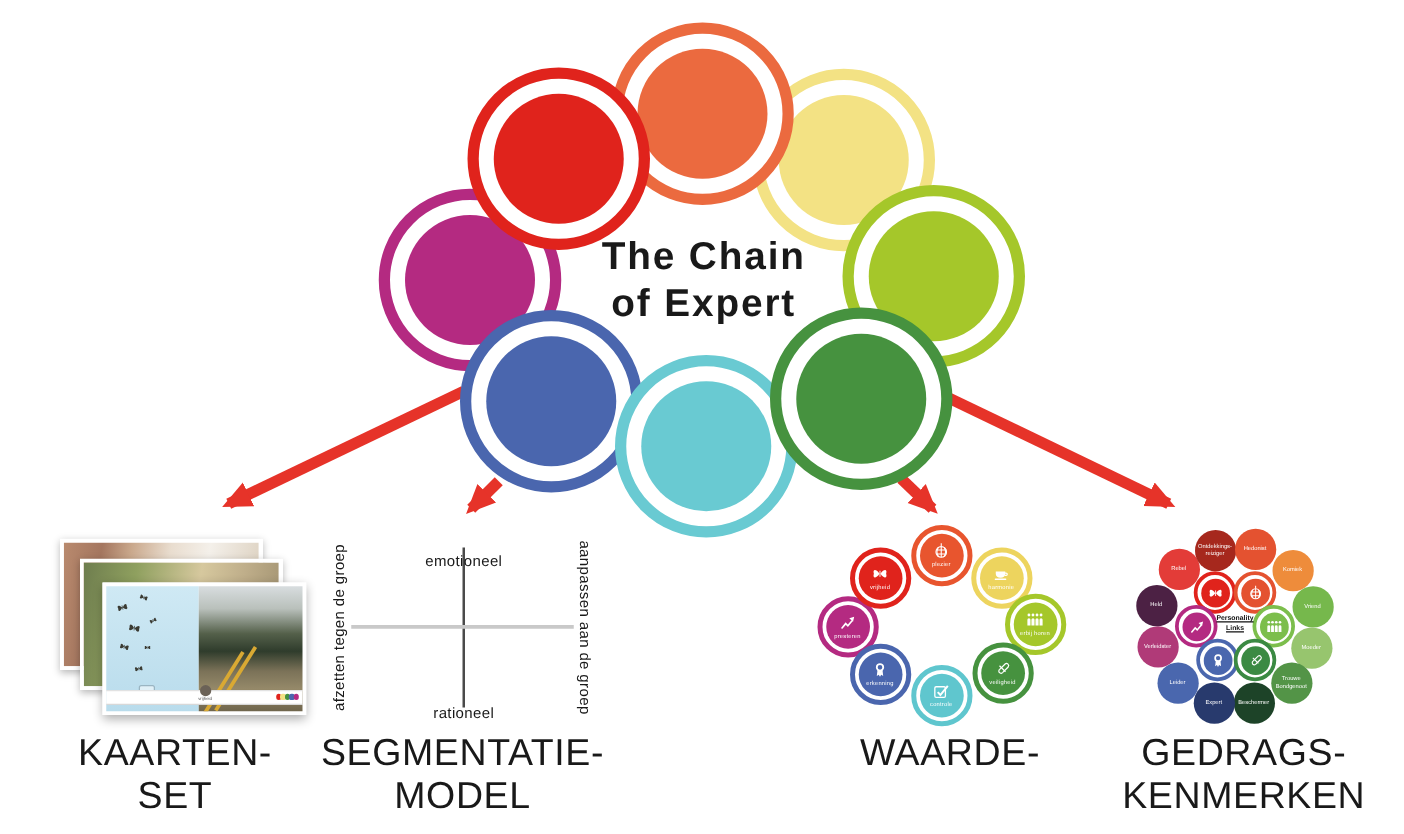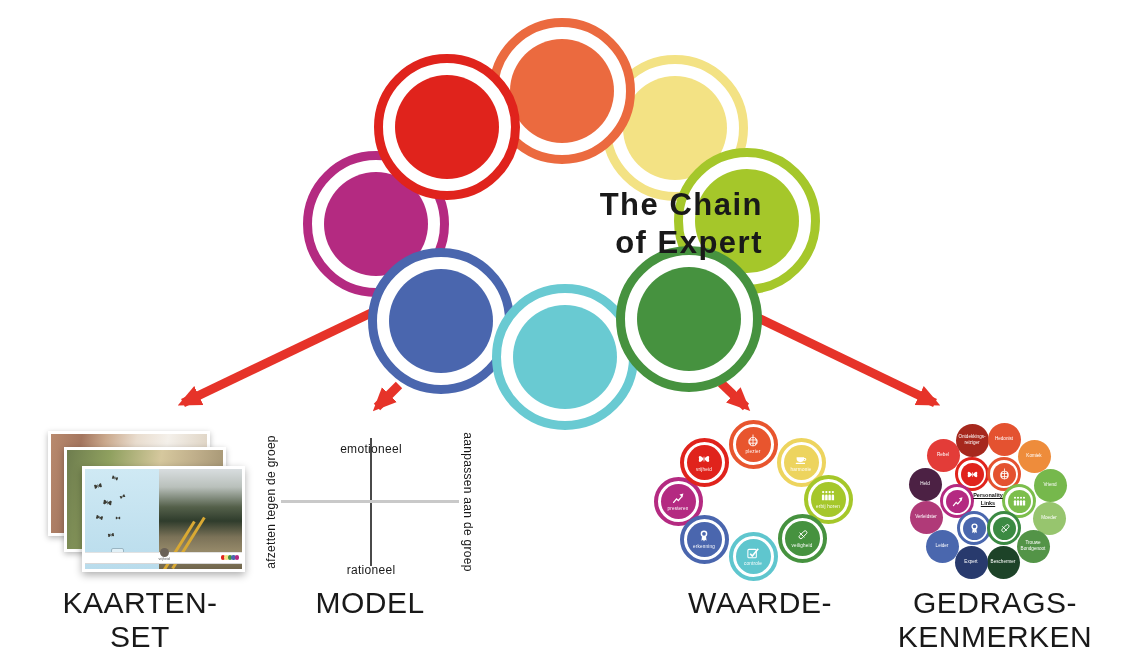--- a/index.html
+++ b/index.html
@@ -1,21 +1,21 @@
 <!DOCTYPE html>
 <html><head>
 <meta charset="utf-8">
 <style>
   html,body{margin:0;padding:0;background:#fff;font-family:"Liberation Sans",sans-serif;}
   .canvas{position:relative;width:1123px;height:667px;background:#fff;overflow:hidden;}
   .abs{position:absolute;box-sizing:border-box;}
   .layer{position:absolute;inset:0;}
   #arrows{position:absolute;inset:0;width:1123px;height:667px;}
 
-  .title{position:absolute;left:363px;top:186px;width:400px;text-align:right;
+  .title{position:absolute;left:363px;top:186px;width:400px;text-align:center;
          font-size:31px;font-weight:700;line-height:38px;letter-spacing:1.5px;color:#191919;}
 
   .sec-label{position:absolute;top:586px;width:320px;text-align:center;
              font-size:30px;line-height:34px;letter-spacing:.5px;color:#191919;}
   #lbl-kaarten{left:-20px;}
   #lbl-segment{left:210px;}
   #lbl-waarde{left:600px;}
   #lbl-gedrags{left:835px;}
 
   
@@ -343,20 +343,21 @@
             <path d="M7.9 7.9l8.2 8.2"></path>
           </svg></span>
       </div>
     </div>
 
   <div class="sec-label" id="lbl-kaarten">
     <div>KAARTEN-</div>
     <div>SET</div>
   </div>
   <div class="sec-label" id="lbl-segment">
+    <div>SEGMENTATIE-</div>
     <div>MODEL</div>
   </div>
   <div class="sec-label" id="lbl-waarde">
     <div>WAARDE-</div>
   </div>
   <div class="sec-label" id="lbl-gedrags">
     <div>GEDRAGS-</div>
     <div>KENMERKEN</div>
   </div>
 

